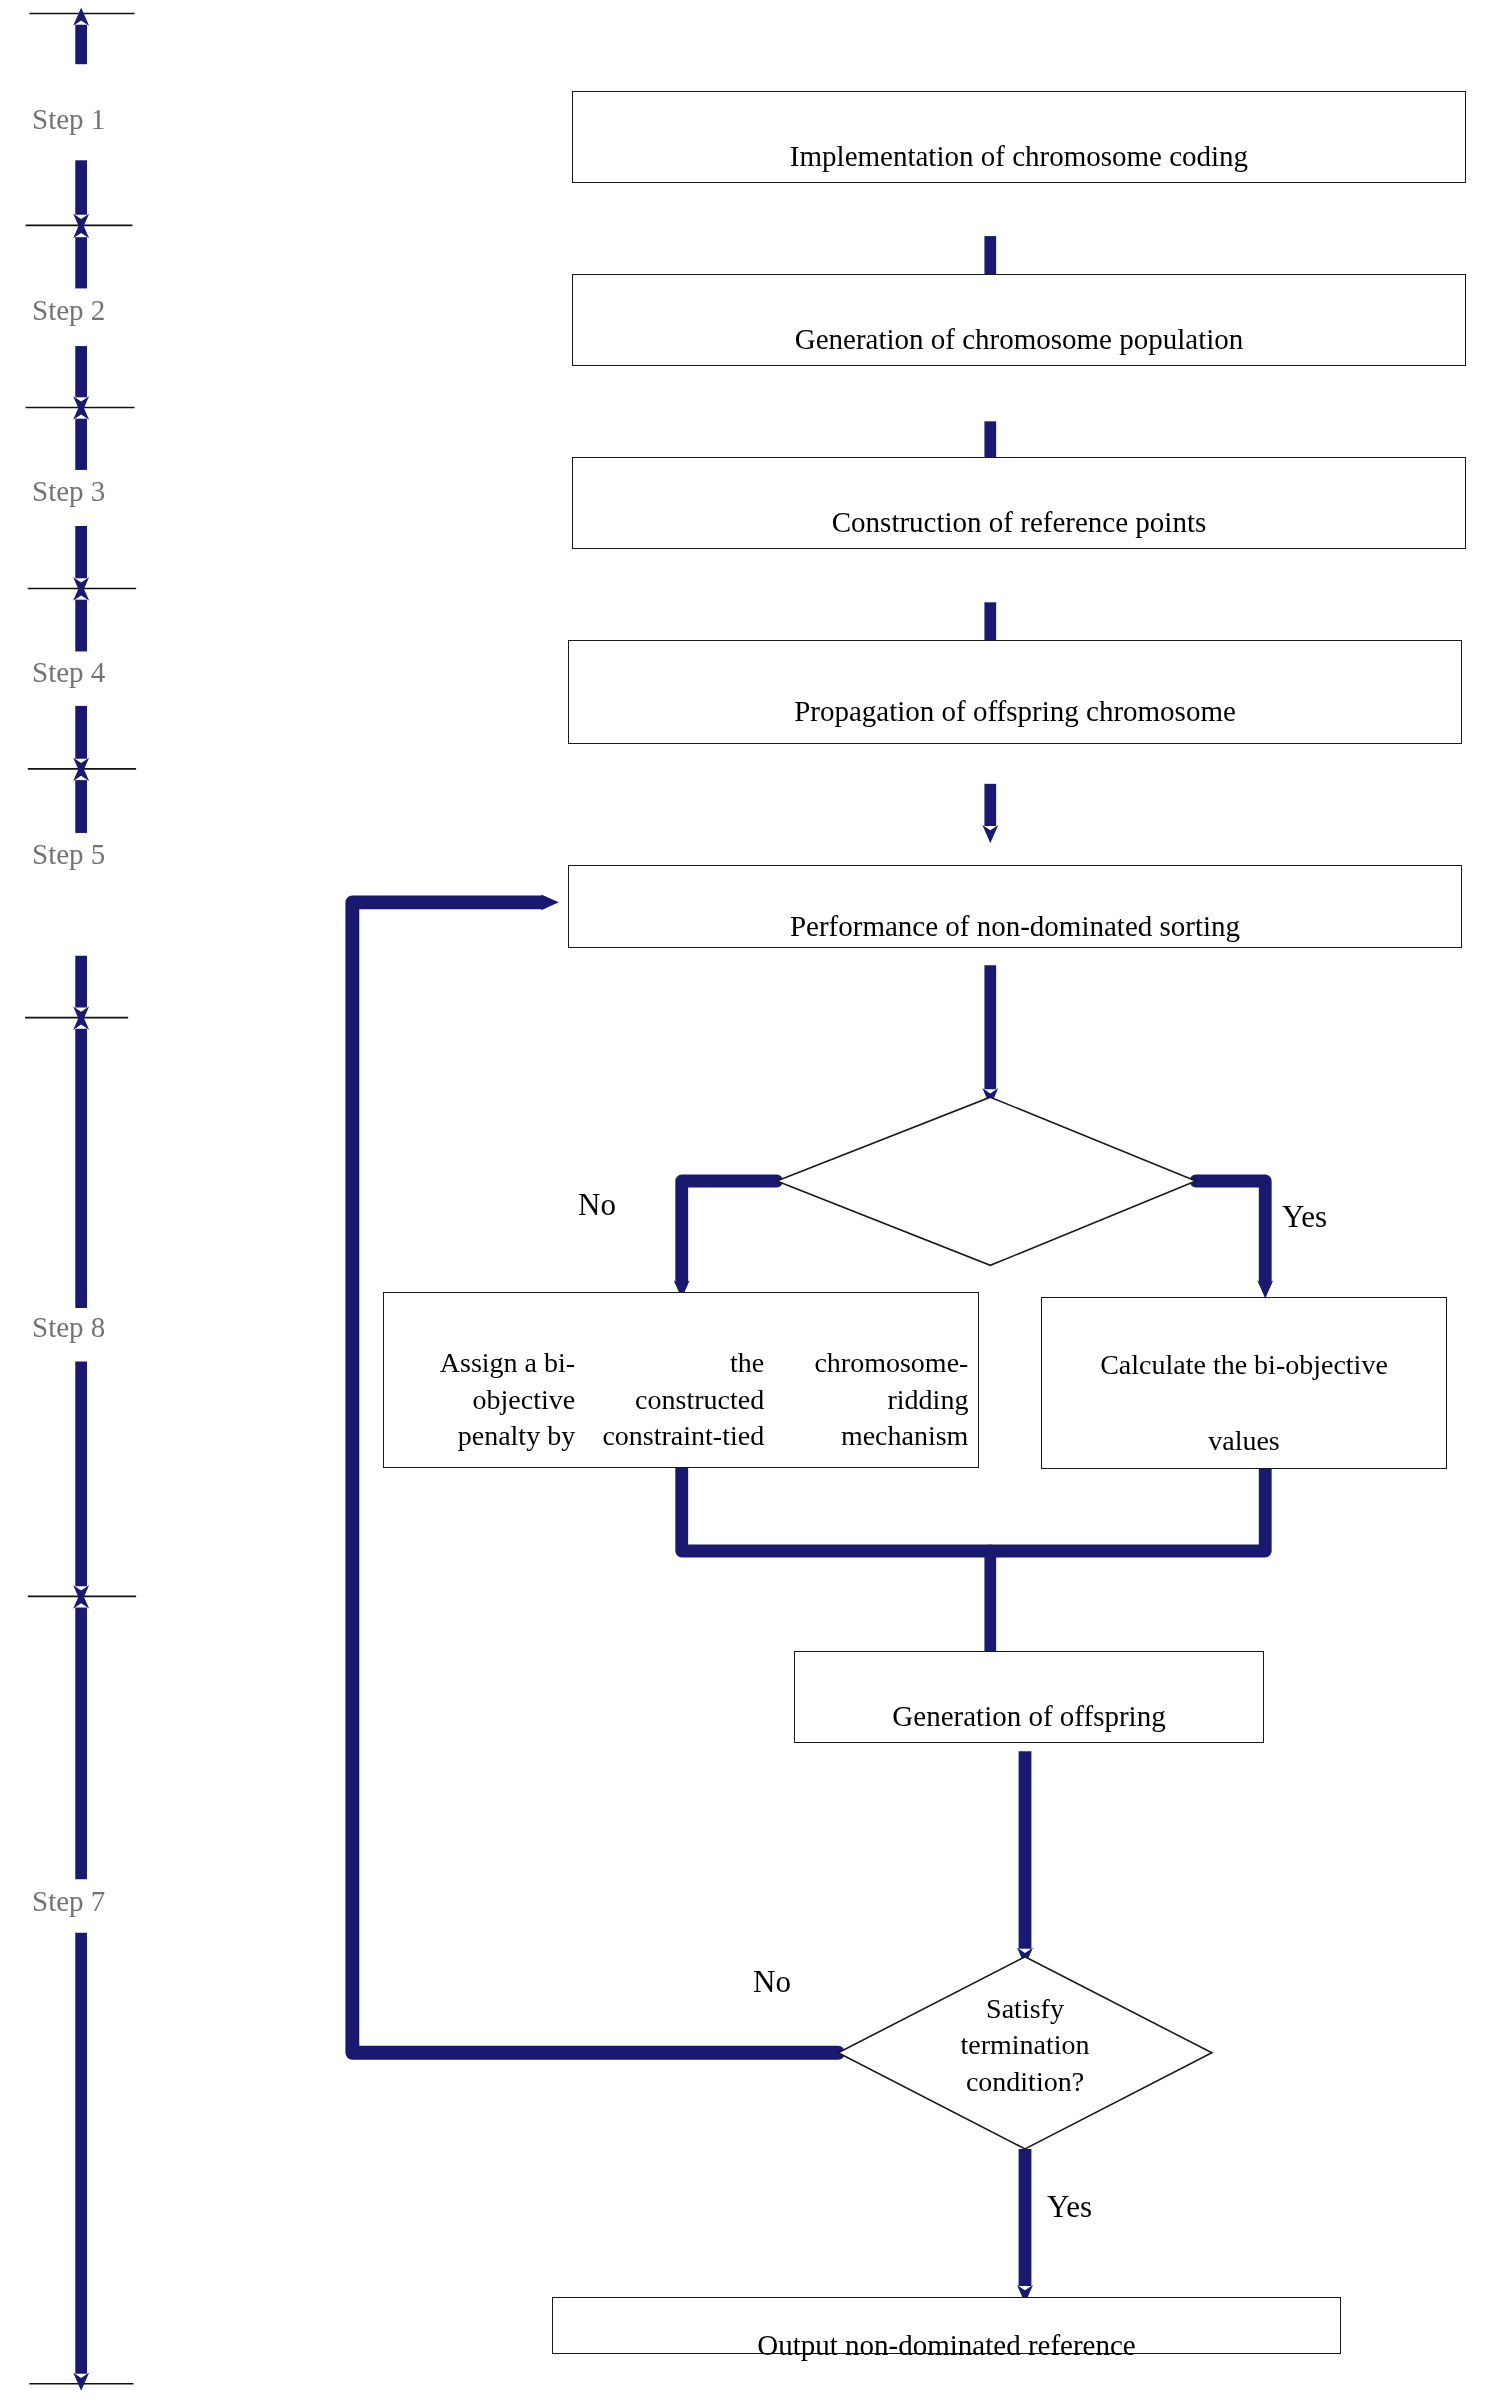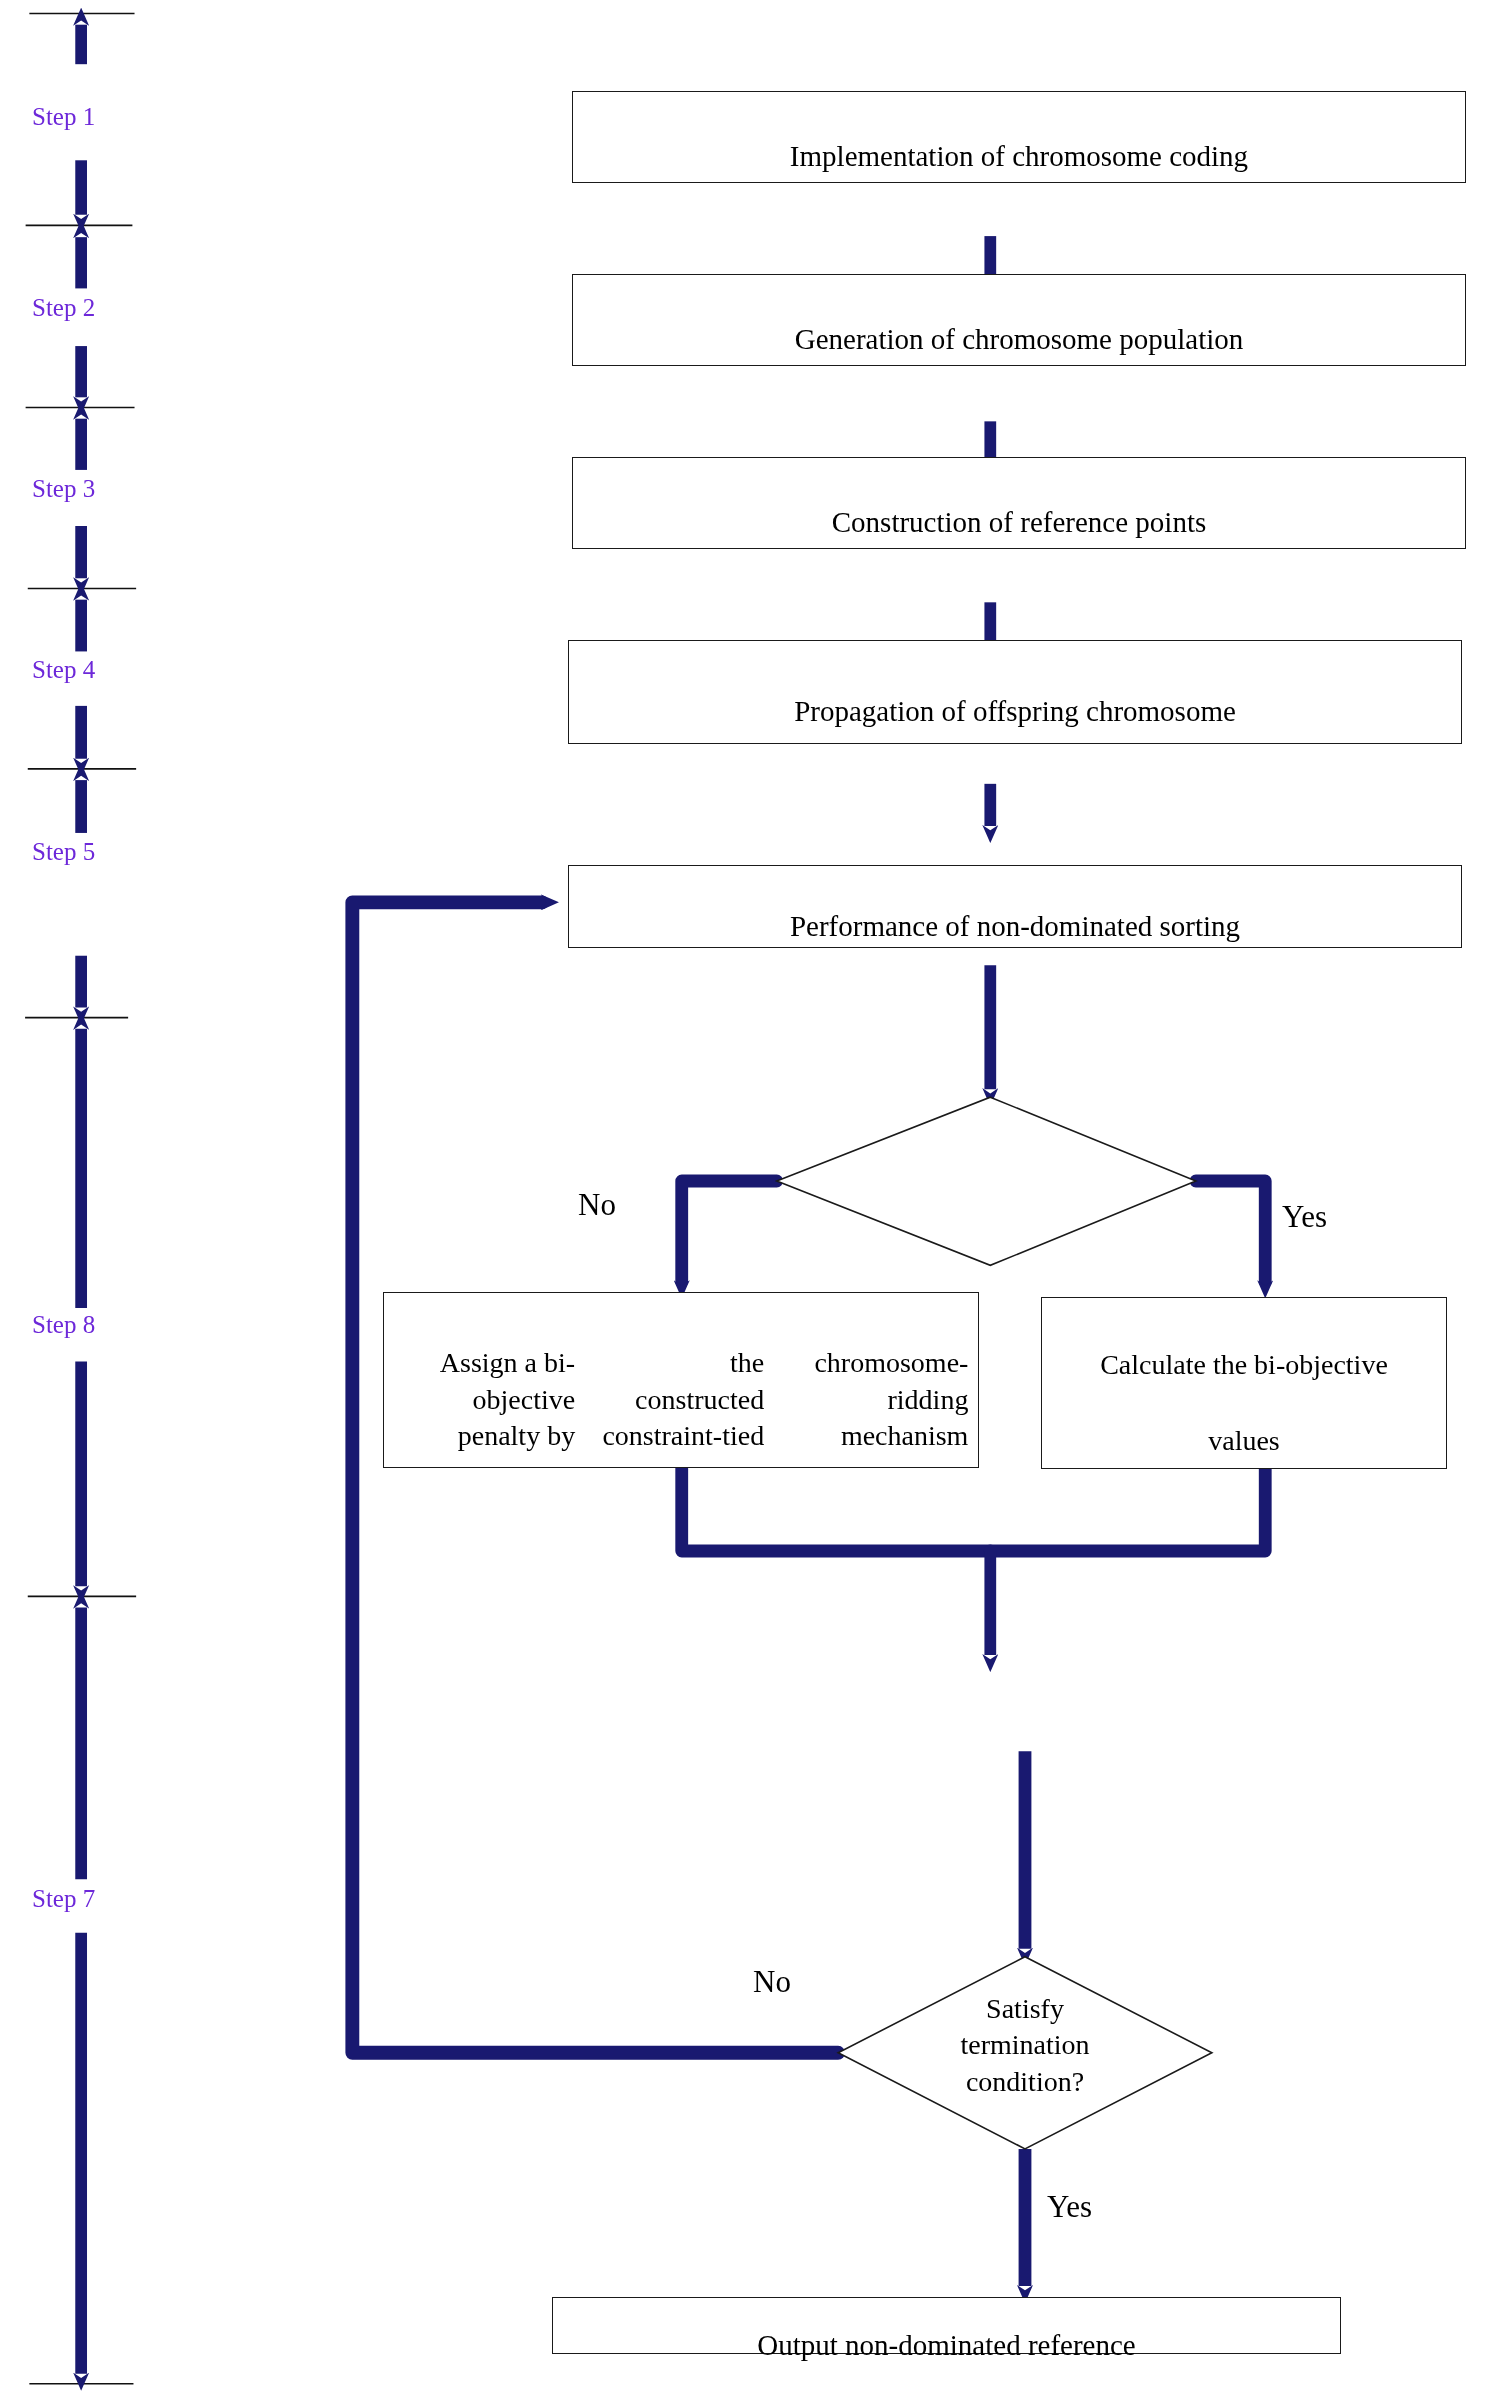--- a/index.html
+++ b/index.html
@@ -58,22 +58,22 @@
     position: absolute;
     font-size: 31px;
     color: #000000;
     z-index: 4;
     white-space: nowrap;
   }
 
   
   .step-label {
     position: absolute;
-    font-size: 25px;
-    color: #6d28d9;
+    font-size: 29px;
+    color: #737373;
     white-space: nowrap;
     z-index: 4;
   }
 </style>
 </head>
 <body>
 
 <div id="page">
 
   <svg id="flow-svg" viewBox="0 0 2821 4497">
@@ -185,20 +185,23 @@
     <span class="node-label">Assign a bi-objective penalty by</span>
     <span class="node-label">the constructed constraint-tied</span>
     <span class="node-label">chromosome-ridding mechanism</span>
   </div>
 
   <div class="node f52" style="left:1041px; top:1297px; width:406px; height:172px; flex-direction:column;">
     <span class="node-label">Calculate the bi-objective</span>
     <span class="node-label">values</span>
   </div>
 
+  <div class="node f54" style="left:794px; top:1651px; width:470px; height:92px;">
+    <span class="node-label">Generation of offspring</span>
+  </div>
 
   <div class="node f54" style="left:552px; top:2297px; width:789px; height:57px;">
     <span class="node-label">Output non-dominated reference</span>
   </div>
 
 
   <div class="diamond-label" style="left:870px; top:1991px; width:310px;">
     <div>Satisfy</div>
     <div>termination</div>
     <div>condition?</div>

